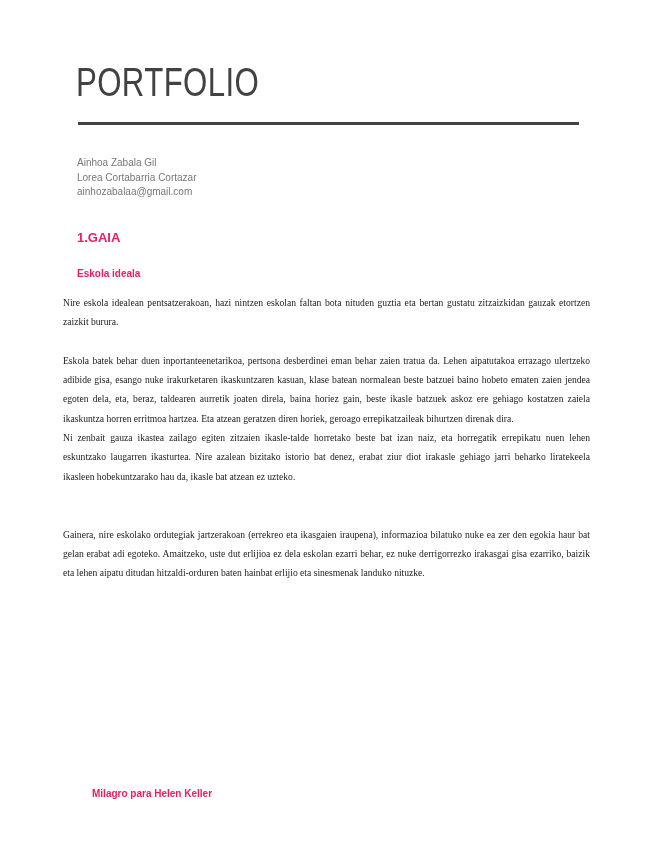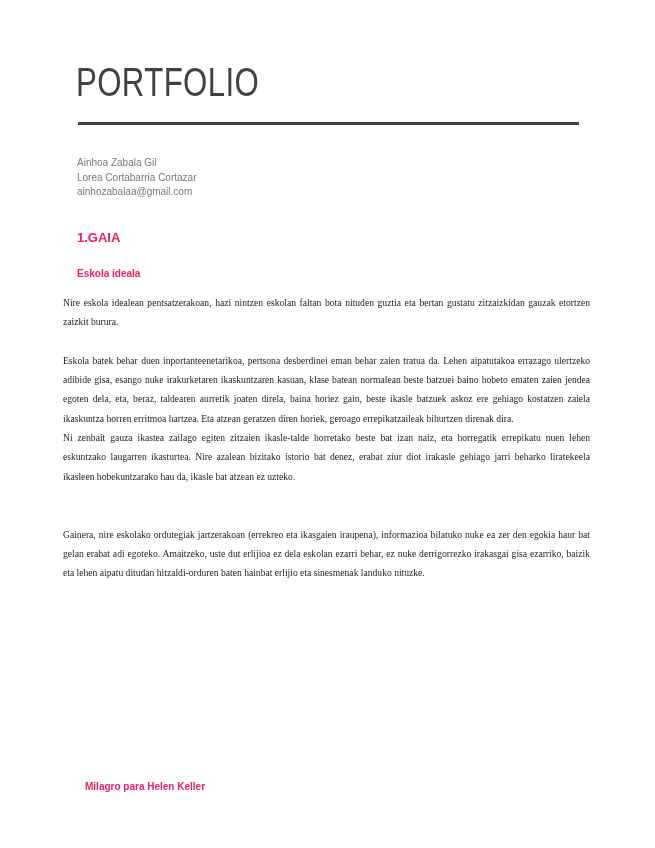--- a/index.html
+++ b/index.html
@@ -7,21 +7,21 @@
   .page{position:absolute;left:0;top:0;width:655px;height:748px;background:#fff;}
   .title{position:absolute;left:76px;top:58px;margin:0;font-family:"Liberation Sans",sans-serif;font-size:40px;line-height:48px;color:#424242;transform:scaleX(0.78);transform-origin:left top;letter-spacing:0.5px;font-weight:normal;}
   .rule{position:absolute;left:78px;top:122px;width:501px;height:3px;background:#424242;}
   .authors{position:absolute;left:77px;top:156px;font-family:"Liberation Sans",sans-serif;font-size:10px;line-height:14.5px;color:#777777;}
   .authors div{white-space:nowrap;}
   .h1{position:absolute;left:77px;top:230px;font-family:"Liberation Sans",sans-serif;font-weight:bold;font-size:13px;color:#e91e63;margin:0;}
   .h2{position:absolute;left:77px;top:268px;font-family:Liberation Sans, sans-serif;font-size:10px;color:#e91e63;margin:0;}
   .body{position:absolute;left:63px;top:293px;width:527px;font-family:Liberation Serif, serif;font-size:9.6px;line-height:19.3px;color:#222;}
   .body p{margin:0;text-align:justify;text-align-last:left;}
   .body .gap{height:19.3px;}
-  .footer-title{position:absolute;left:77px;top:773px;font-family:"Liberation Sans",sans-serif;font-size:10px;color:#e91e63;margin:8px;}
+  .footer-title{position:absolute;left:77px;top:773px;font-family:"Liberation Sans",sans-serif;font-size:10px;color:#e91e63;margin:15px;}
 </style>
 </head>
 <body>
 
 <div class="page">
   <h1 class="title">PORTFOLIO</h1>
   <div class="rule"></div>
 
   <div class="authors">
     <div>Ainhoa Zabala Gil</div>

